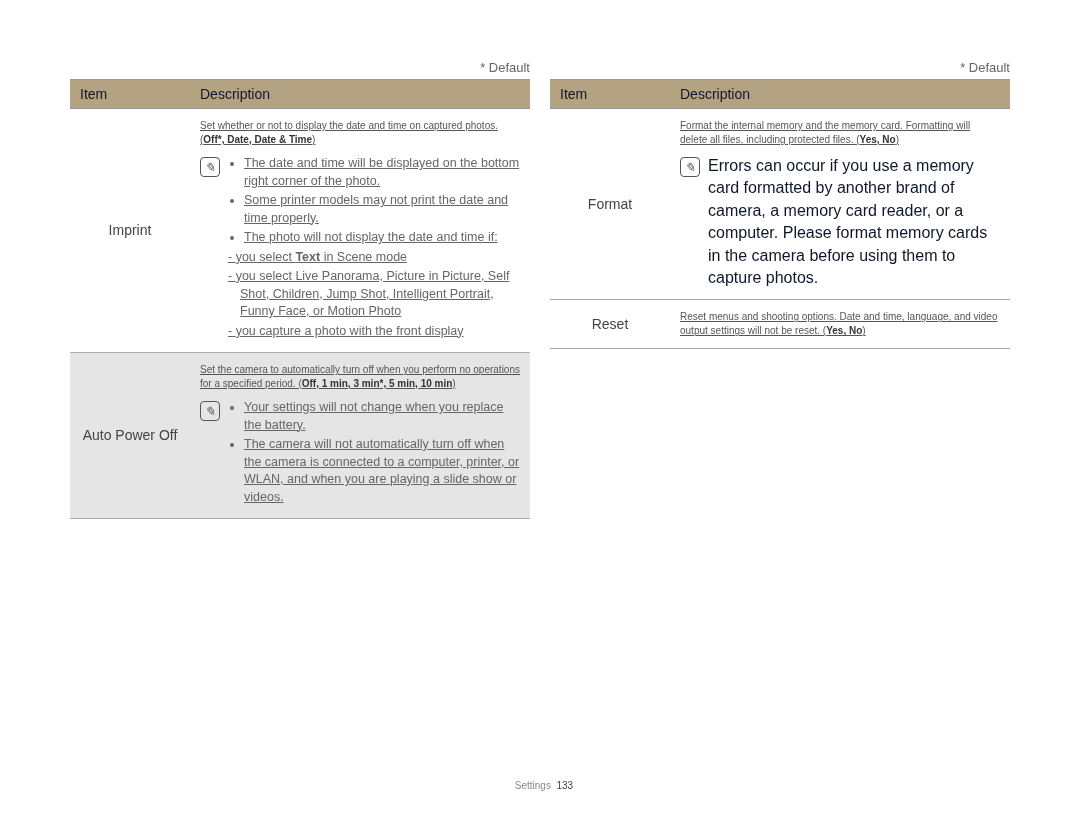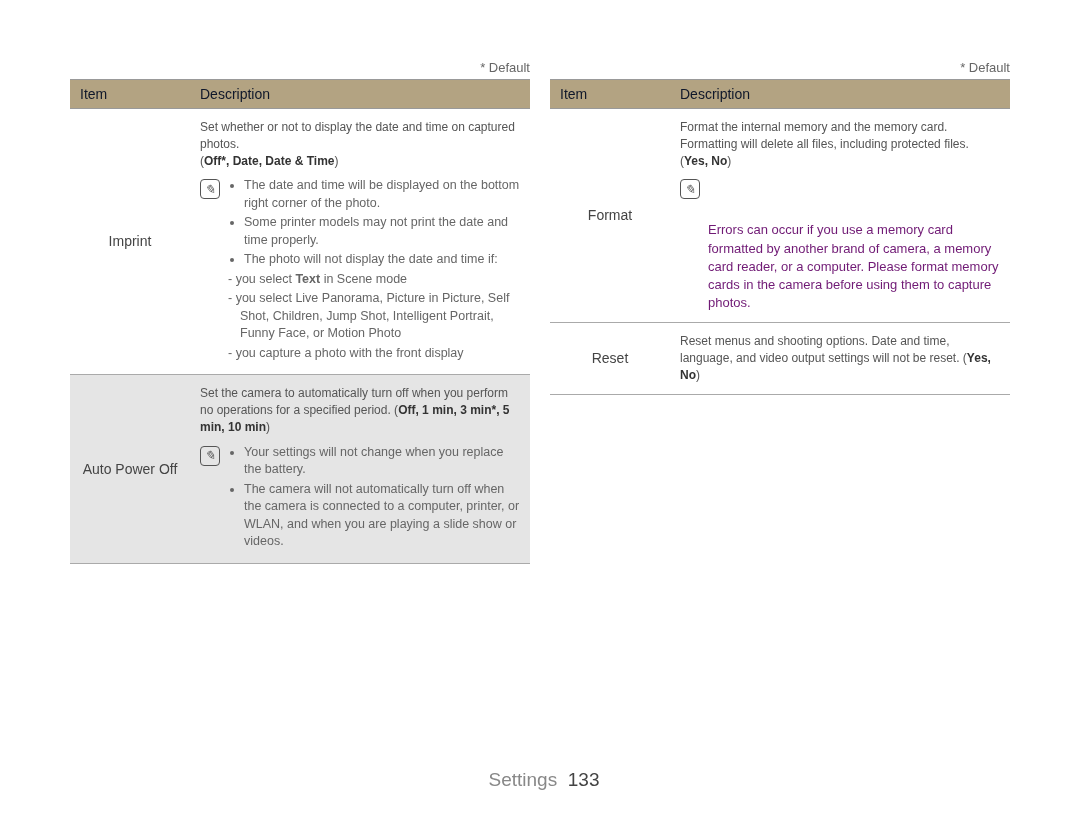--- a/index.html
+++ b/index.html
@@ -67,23 +67,24 @@
     font-size: 14px;
     color: #444;
     vertical-align: middle;
     width: 120px;
     text-align: center;
   }
   tr.alt td {
     background: #e5e5e5;
   }
   .desc {
-    font-size: 12px;
+    font-size: 10px;
     color: #555;
     line-height: 1.4;
+    text-decoration: underline;
   }
   .desc b { font-weight: 700; color: #333; }
   .note-block {
     display: flex;
     align-items: flex-start;
     gap: 8px;
     margin-top: 8px;
   }
   .note-icon {
     flex: 0 0 auto;
@@ -102,42 +103,42 @@
   }
   .note-body {
     flex: 1;
   }
   .note-body ul {
     margin: 0;
     padding-left: 16px;
     font-size: 12.5px;
     color: #666;
     line-height: 1.4;
+    text-decoration: underline;
   }
   .note-body ul li { margin-bottom: 2px; }
   .note-body ul.dash {
     list-style: none;
     padding-left: 12px;
   }
   .note-body ul.dash li::before {
     content: "- ";
     margin-left: -12px;
   }
   .note-text {
-    font-size: 13px;
-    color: #701a75;
+    font-size: 16px;
+    color: #0f172a;
     line-height: 1.4;
-    margin-top: 44px;
   }
   .footer {
     position: absolute;
     left: 0; right: 0;
     bottom: 24px;
     text-align: center;
-    font-size: 19px;
+    font-size: 10px;
     color: #888;
     margin-left: 8px;
   }
   .footer .pg { color: #444; }
 </style>
 </head>
 <body>
 
 <div class="page">
 

